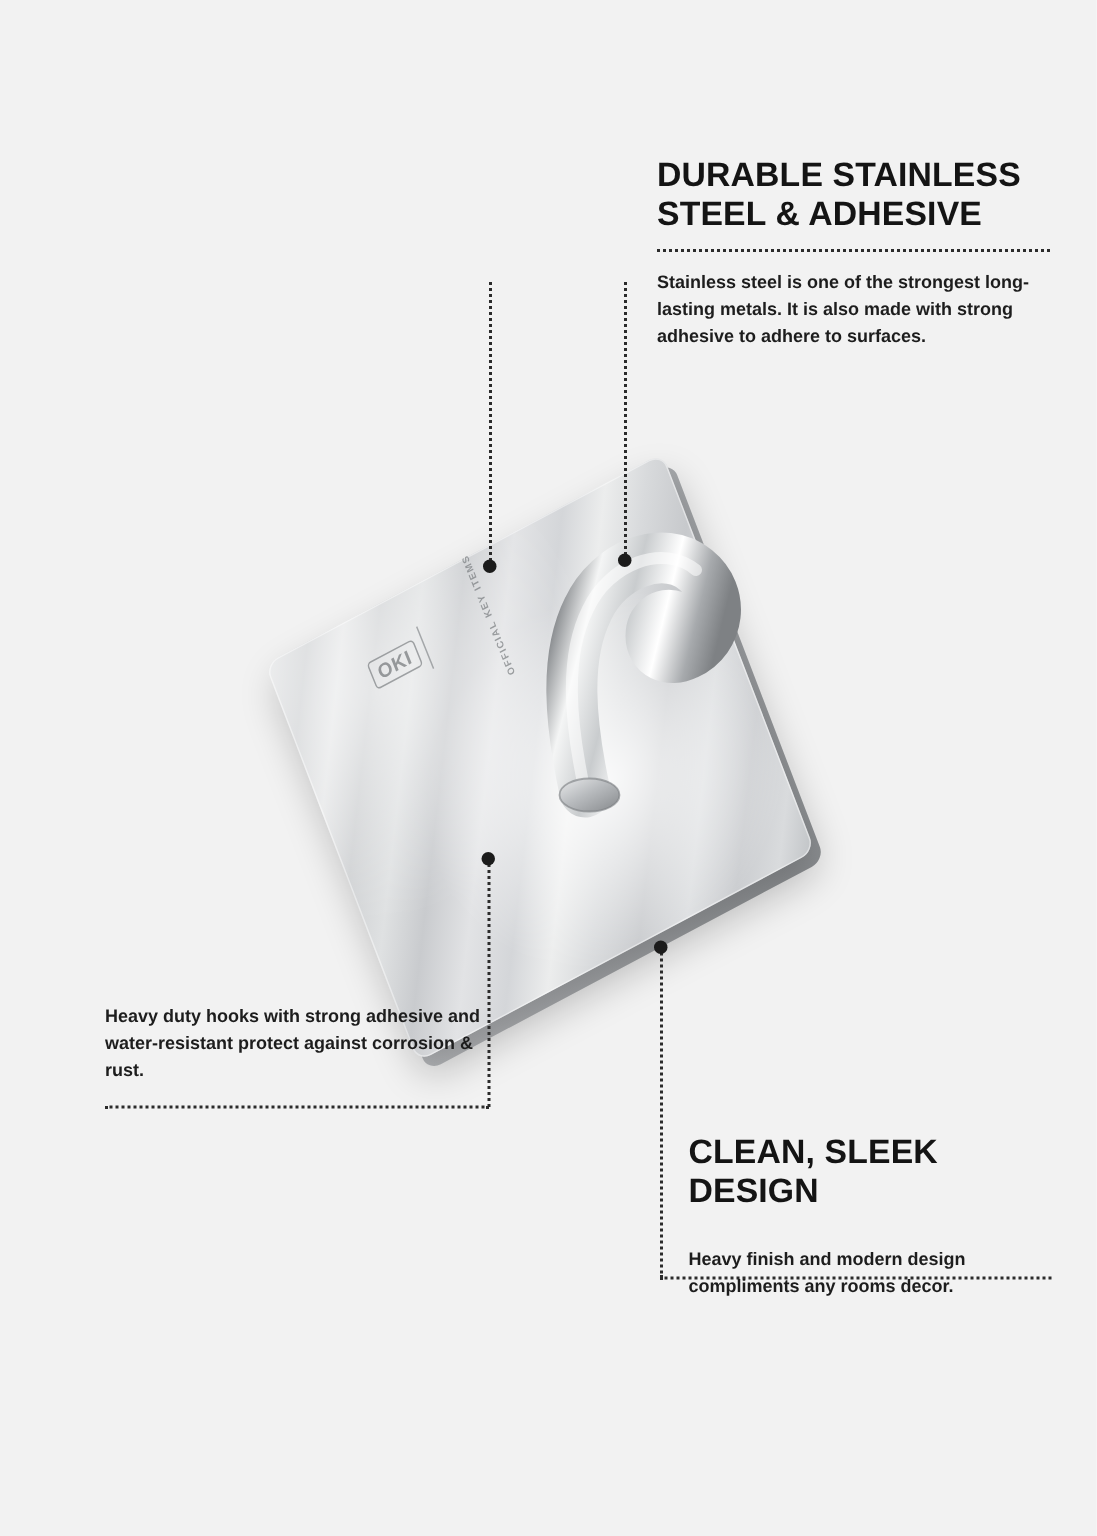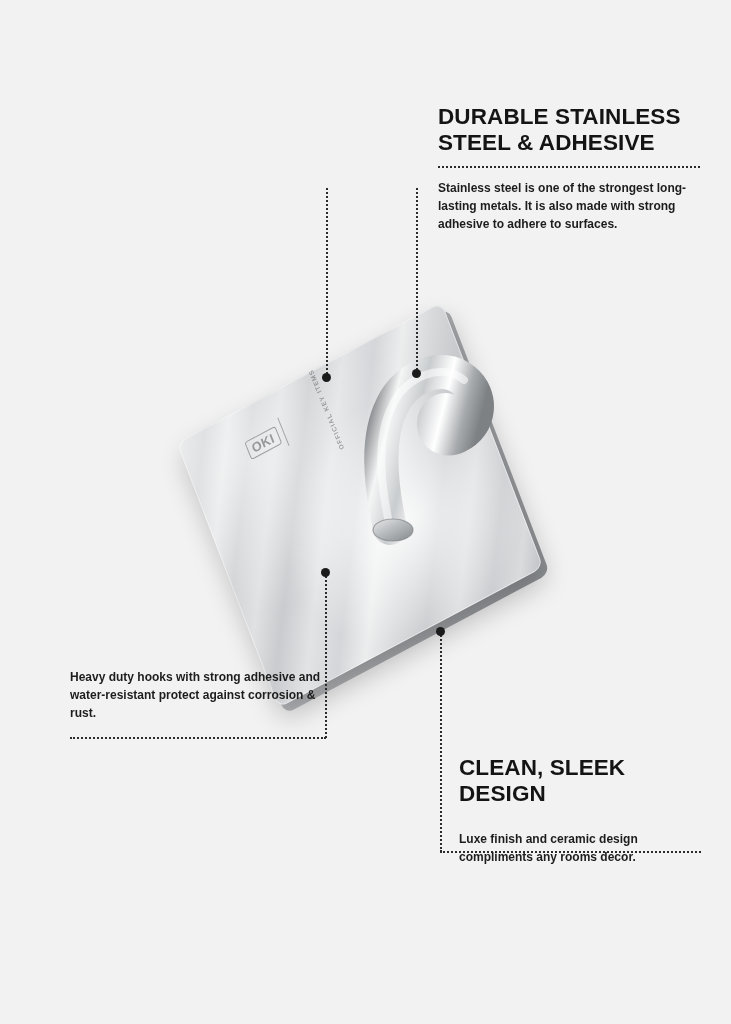--- a/index.html
+++ b/index.html
@@ -252,16 +252,16 @@
   </div>
 
   <div class="callout" id="co-water">
     <div class="rule" style="visibility:hidden; margin-bottom:11px;"></div>
     <p>Heavy duty hooks with strong adhesive and water-resistant protect against corrosion &amp; rust.</p>
   </div>
 
   <div class="callout" id="co-clean">
     <h2>CLEAN, SLEEK DESIGN</h2>
     <div class="rule" style="visibility:hidden; margin-bottom:11px;"></div>
-    <p>Luxe finish and ceramic design compliments any rooms decor.</p>
+    <p>Heavy finish and modern design compliments any rooms decor.</p>
   </div>
 
 </div>
 
 </body></html>

